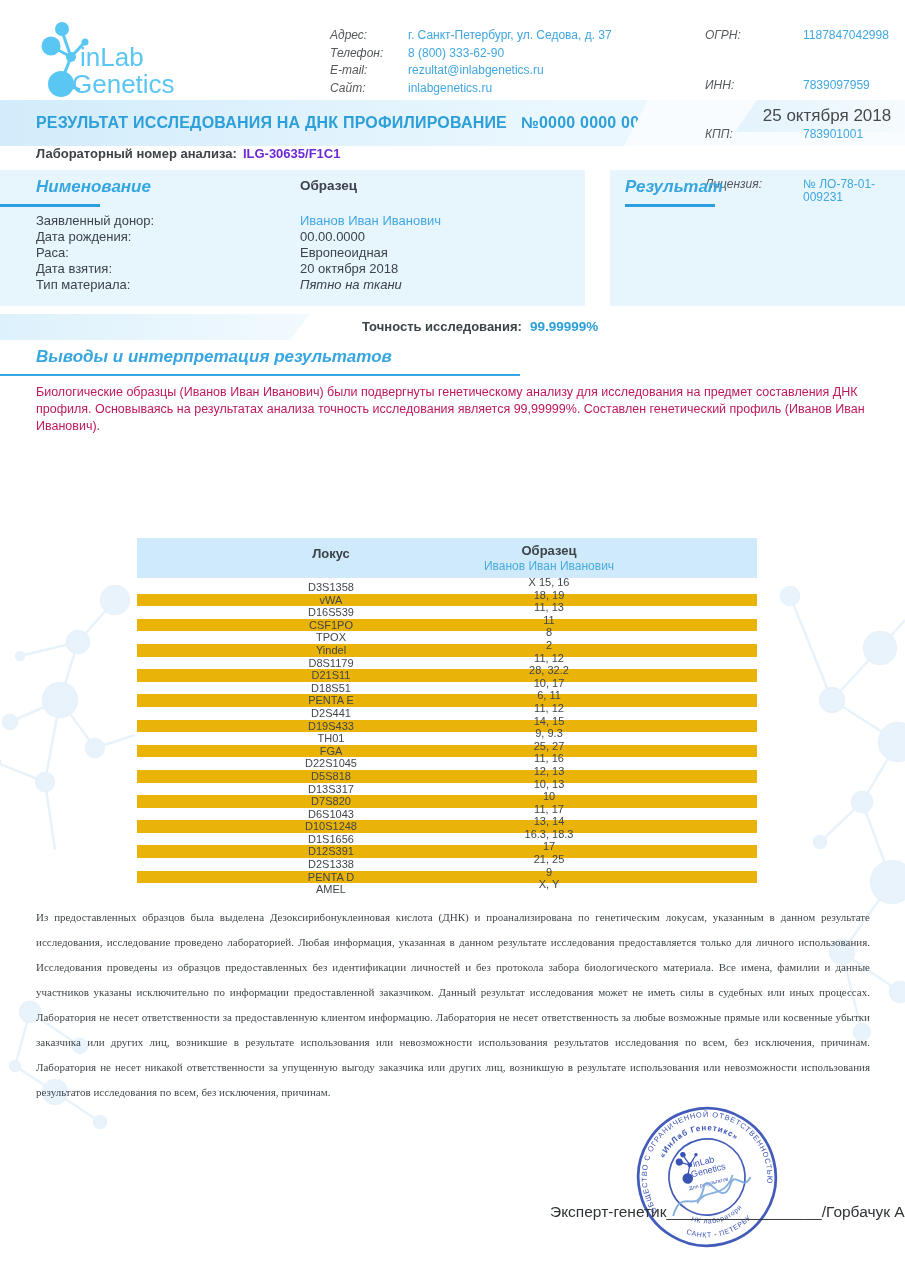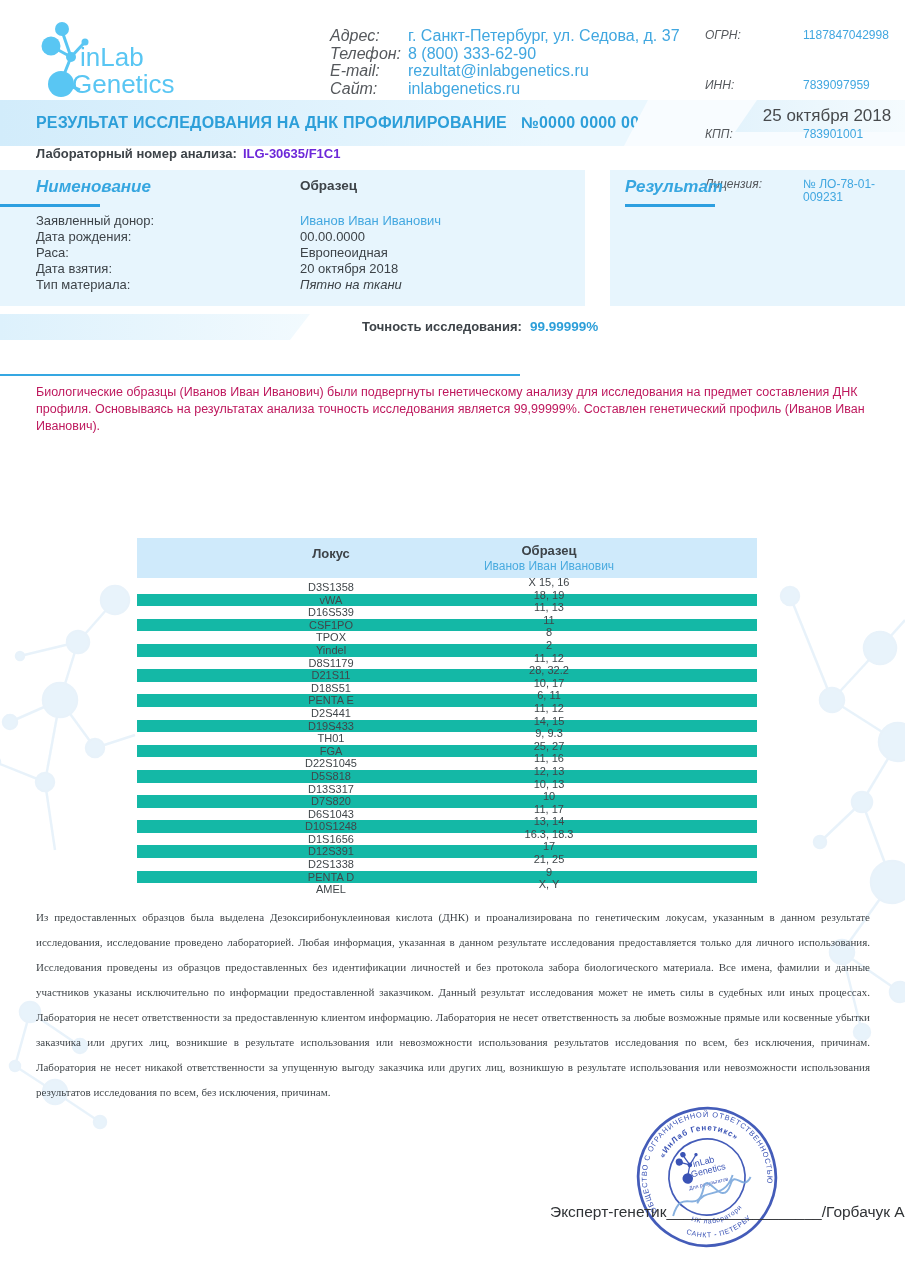--- a/index.html
+++ b/index.html
@@ -3,21 +3,21 @@
 <meta charset="utf-8">
 <style>
   html,body{margin:0;padding:0;background:#fff;}
   .page{position:relative;width:905px;height:1280px;background:#fff;overflow:hidden;
         font-family:"Liberation Sans","DejaVu Sans",sans-serif;color:#3d4348;}
   .abs{position:absolute;}
   
   #decor{position:absolute;left:0;top:0;z-index:0;pointer-events:none;}
   
   .contact-grid{position:absolute;left:330px;top:29px;display:grid;grid-template-columns:60px auto;
-                column-gap:18px;row-gap:4px;font-size:16px;line-height:13.5px;z-index:2;}
+                column-gap:18px;row-gap:4px;font-size:12px;line-height:13.5px;z-index:2;}
   .legal-grid{position:absolute;left:705px;top:29px;display:grid;grid-template-columns:62px auto;
               column-gap:16px;row-gap:4px;font-size:12px;line-height:13.5px;z-index:2;gap:36px;}
   .lbl{font-style:italic;color:#55585c;}
   .val{color:#41a7e0;}
   
   .band-row{position:absolute;left:0;top:100px;width:905px;height:46px;background:#f8fcff;z-index:1;}
   .title-band{position:absolute;left:0;top:0;width:648px;height:46px;
               background:linear-gradient(90deg,#d2ecfb 0%,#eaf7fe 85%);
               clip-path:polygon(0 0,100% 0,calc(100% - 24px) 100%,0 100%);
               display:flex;align-items:center;}
@@ -51,21 +51,21 @@
   .concl-bar{position:absolute;left:0;top:374px;width:520px;height:2px;background:#35a7e2;z-index:2;}
   .concl-text{position:absolute;left:36px;top:384px;width:834px;font-size:12.5px;line-height:17px;color:#be185d;z-index:2;}
   
   .tbl{position:absolute;left:137px;top:538px;width:620px;z-index:2;}
   .thead{position:relative;height:40px;background:#cfeafb;}
   .th-locus{position:absolute;left:194px;top:8px;transform:translateX(-50%);font-size:13px;font-weight:bold;color:#3d4348;}
   .th-sample{position:absolute;left:412px;top:5px;transform:translateX(-50%);font-size:13px;font-weight:bold;color:#3d4348;}
   .th-sub{position:absolute;left:412px;top:21px;transform:translateX(-50%);font-size:12px;color:#4aabdf;white-space:nowrap;}
   .tbody{position:relative;margin-top:3px;}
   .trow{position:relative;height:12.6px;font-size:11px;color:#40464a;}
-  .trow.stripe{background:#14b8a6;}
+  .trow.stripe{background:#eab308;}
   .cell-locus{position:absolute;left:194px;top:0;transform:translateX(-50%);line-height:12.6px;white-space:nowrap;}
   .cell-value{position:absolute;left:412px;top:-5px;transform:translateX(-50%);line-height:12.6px;white-space:nowrap;}
   
   .disclaimer{position:absolute;left:36px;top:905px;width:834px;font-size:11px;line-height:25px;
               color:#41474b;text-align:justify;z-index:2;font-family:Liberation Serif, serif;}
   
   .sig-row{position:absolute;left:550px;top:1203px;font-size:15.5px;color:#303336;z-index:4;white-space:nowrap;}
   .stamp{position:absolute;left:633px;top:1103px;z-index:3;}
 </style>
 </head>
@@ -204,20 +204,21 @@
   <div class="head-bar" style="left:625px;top:204px;width:90px;z-index:2"></div>
   <div class="result-text">
     <span>Результаты исследования позволяют установить ДНК профиль </span><span class="blue">Иванов Иван Иванович</span><span> .</span>
   </div>
 
   <div class="acc-band"></div>
   <div class="acc-line">
     <span>Точность исследования:</span><span class="pct">99.99999%</span>
   </div>
 
+  <div class="concl-head sec-head">Выводы и интерпретация результатов</div>
   <div class="concl-bar"></div>
   <div class="concl-text">Биологические образцы (Иванов Иван Иванович) были подвергнуты генетическому анализу для исследования на предмет составления ДНК профиля. Основываясь на результатах анализа точность исследования является 99,99999%. Составлен генетический профиль (Иванов Иван Иванович).</div>
 
   <div class="tbl">
     <div class="thead">
       <span class="th-locus">Локус</span>
       <span class="th-sample">Образец</span>
       <span class="th-sub">Иванов Иван Иванович</span>
     </div>
     <div class="tbody">

